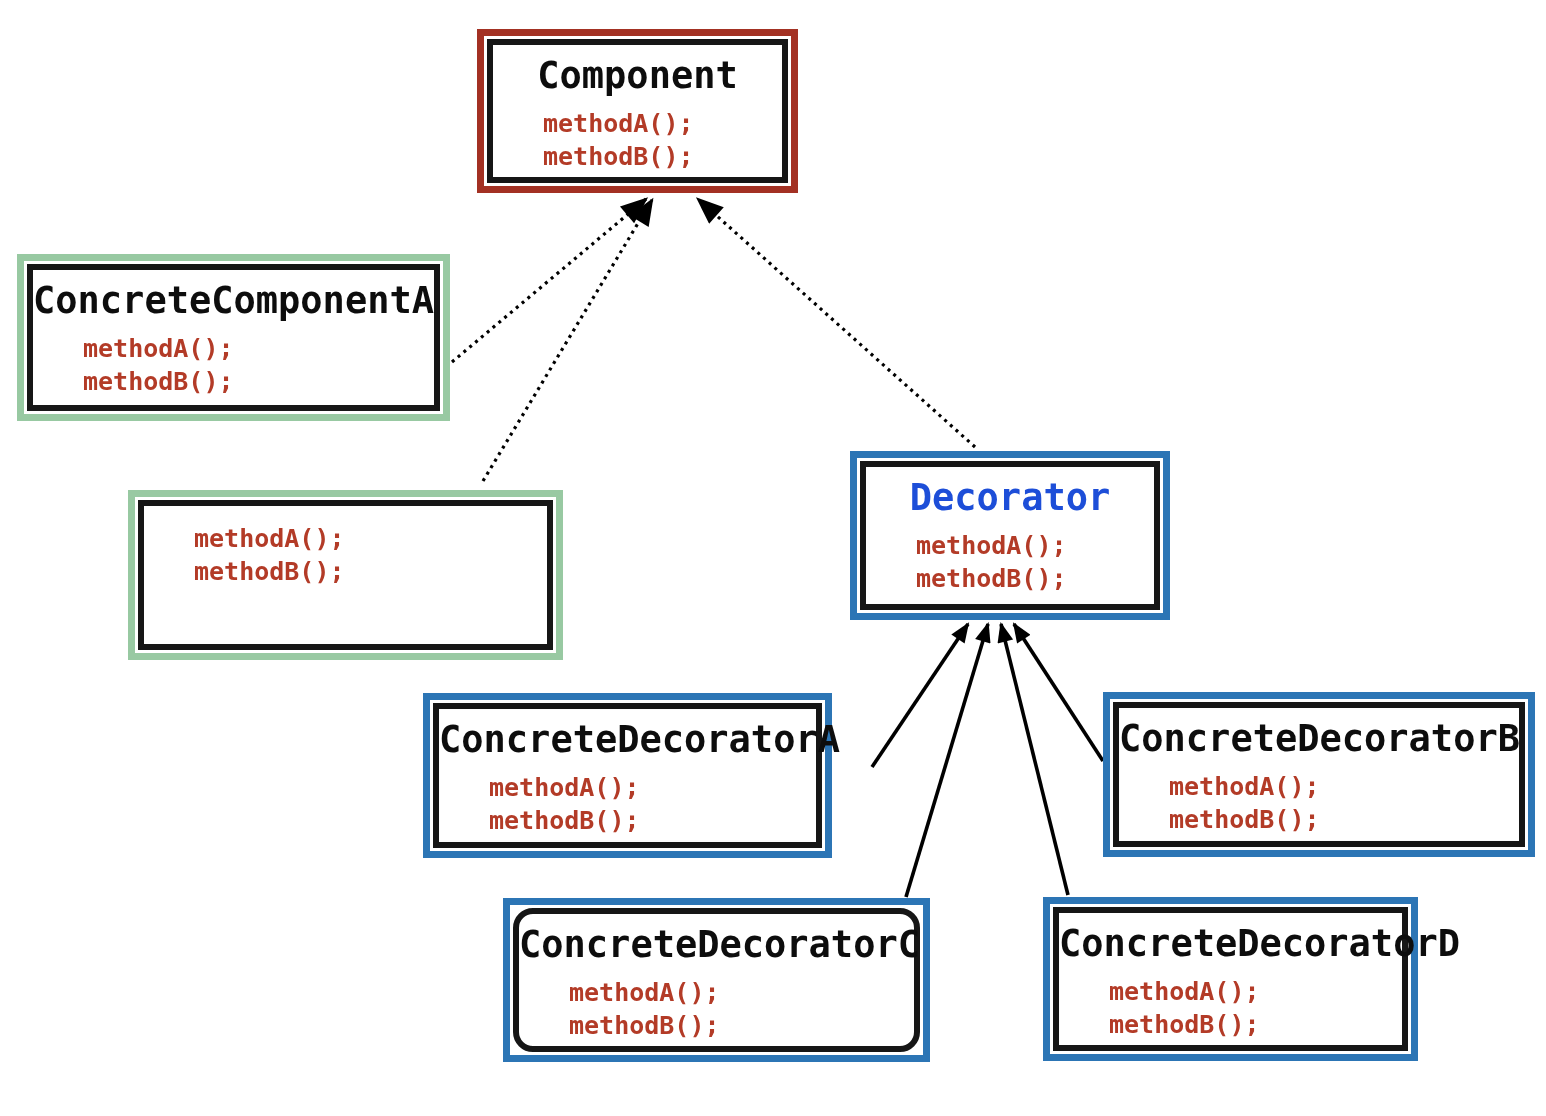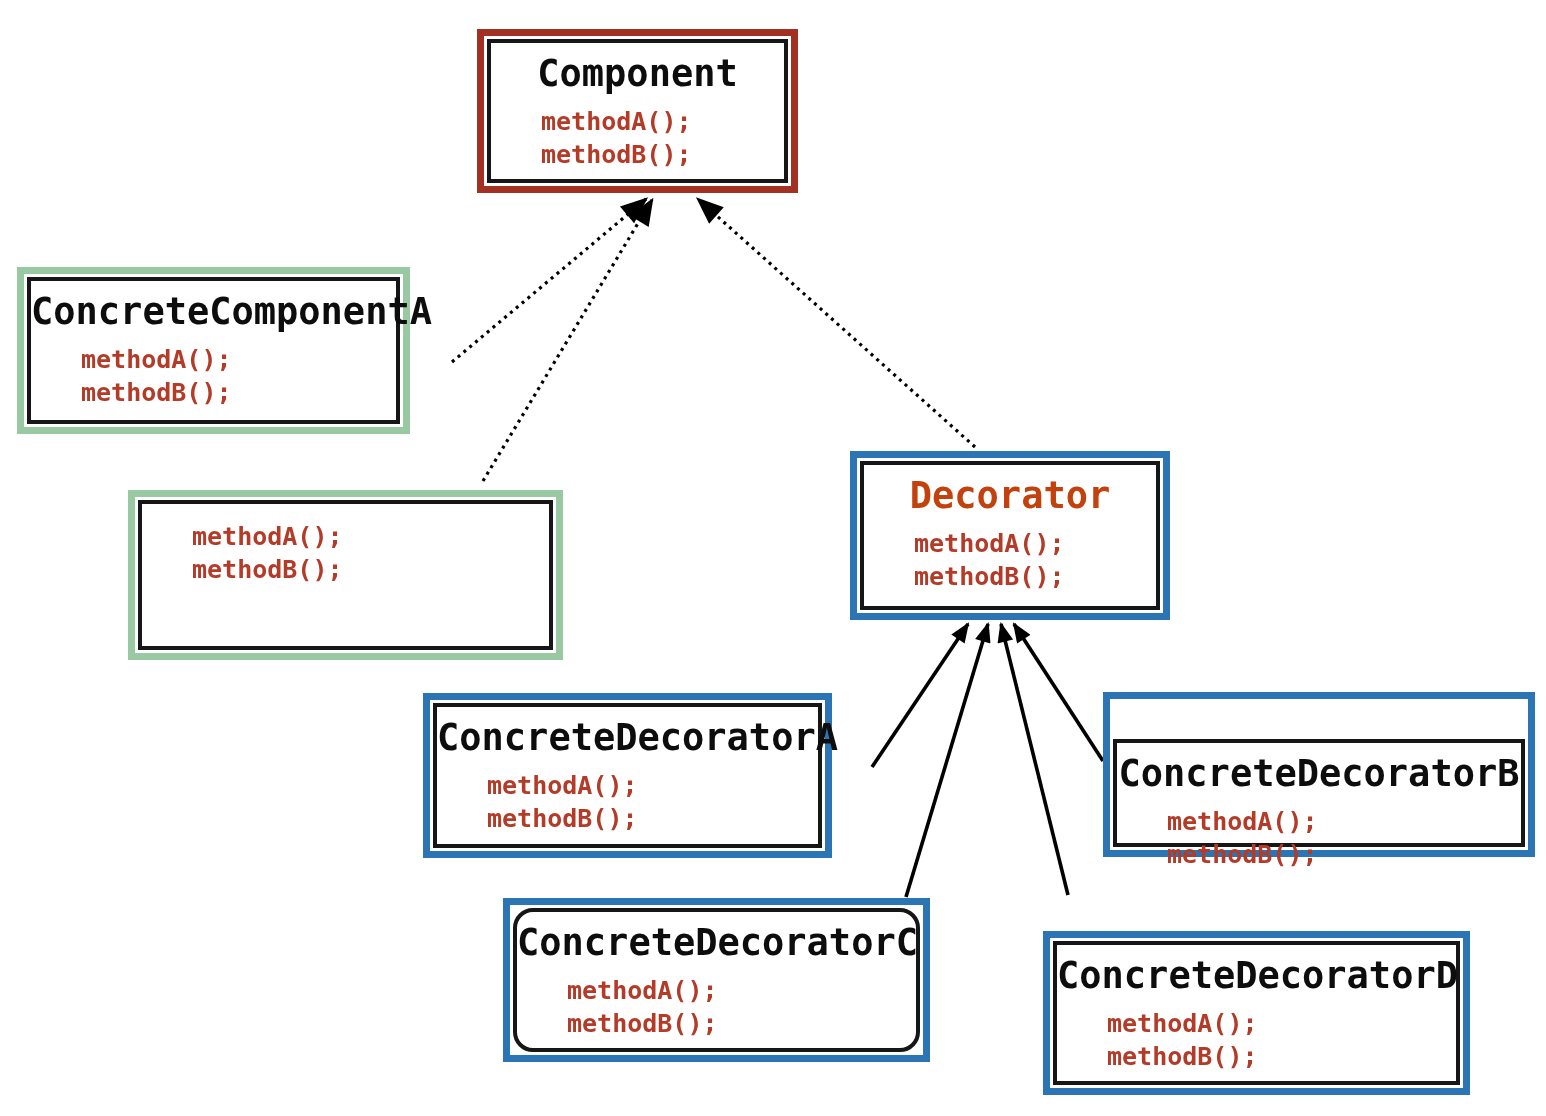--- a/index.html
+++ b/index.html
@@ -23,21 +23,21 @@
   }
   .class-box {
     position: absolute;
     box-sizing: border-box;
     border: 7px solid #000;
     background: #ffffff;
   }
   .class-box .inner {
     position: absolute;
     left: 3px; top: 3px; right: 3px; bottom: 3px;
-    border: 4px solid #000000;
+    border: 6px solid #000000;
     box-sizing: border-box;
     padding-top: 8px;
   }
   .class-title {
     font-size: 37px;
     font-weight: bold;
     line-height: 46px;
     text-align: center;
     letter-spacing: 0px;
     white-space: nowrap;
@@ -86,74 +86,74 @@
     </svg>
 <div class="class-box" style="left: 477px; top: 29px; width: 321px; height: 164px; border-color: rgb(163, 49, 35);">
       <div class="inner" style="border-color: rgb(22, 22, 22);">
         <div class="class-title" style="color: rgb(13, 13, 13);">Component</div>
         <div class="class-methods">
           <div class="method-line" style="color: rgb(179, 59, 39);">methodA();</div>
           <div class="method-line" style="color: rgb(179, 59, 39);">methodB();</div>
         </div>
       </div>
     </div>
-    <div class="class-box" style="left: 17px; top: 267px; width: 393px; height: 167px; border-color: rgb(152, 201, 162); padding-left: 16px;">
+    <div class="class-box" style="left: 17px; top: 254px; width: 433px; height: 167px; border-color: rgb(152, 201, 162); padding-left: 16px;">
       <div class="inner" style="border-color: rgb(22, 22, 22);">
         <div class="class-title" style="color: rgb(13, 13, 13);">ConcreteComponentA</div>
         <div class="class-methods">
           <div class="method-line" style="color: rgb(179, 59, 39);">methodA();</div>
           <div class="method-line" style="color: rgb(179, 59, 39);">methodB();</div>
         </div>
       </div>
     </div>
     <div class="class-box" style="left: 128px; top: 490px; width: 435px; height: 170px; border-color: rgb(152, 201, 162);">
       <div class="inner" style="border-color: rgb(22, 22, 22);">
         <div class="class-methods">
           <div class="method-line" style="color: rgb(179, 59, 39);">methodA();</div>
           <div class="method-line" style="color: rgb(179, 59, 39);">methodB();</div>
         </div>
       </div>
     </div>
     <div class="class-box" style="left: 850px; top: 451px; width: 320px; height: 169px; border-color: rgb(44, 117, 181);">
       <div class="inner" style="border-color: rgb(22, 22, 22);">
-        <div class="class-title" style="color: #c2410c;">Decorator</div>
+        <div class="class-title" style="color: #1d4ed8;">Decorator</div>
         <div class="class-methods">
           <div class="method-line" style="color: rgb(179, 59, 39);">methodA();</div>
           <div class="method-line" style="color: rgb(179, 59, 39);">methodB();</div>
         </div>
       </div>
     </div>
     <div class="class-box" style="left: 423px; top: 693px; width: 409px; height: 165px; border-color: rgb(44, 117, 181);">
       <div class="inner" style="border-color: rgb(22, 22, 22);">
         <div class="class-title" style="color: rgb(13, 13, 13);">ConcreteDecoratorA</div>
         <div class="class-methods">
           <div class="method-line" style="color: rgb(179, 59, 39);">methodA();</div>
           <div class="method-line" style="color: rgb(179, 59, 39);">methodB();</div>
         </div>
       </div>
     </div>
     <div class="class-box" style="left: 1103px; top: 692px; width: 432px; height: 165px; border-color: rgb(44, 117, 181);">
-      <div class="inner" style="border-color: rgb(22, 22, 22); margin-top: 37px;">
+      <div class="inner" style="border-color: rgb(22, 22, 22);">
         <div class="class-title" style="color: rgb(13, 13, 13);">ConcreteDecoratorB</div>
         <div class="class-methods">
           <div class="method-line" style="color: rgb(179, 59, 39);">methodA();</div>
           <div class="method-line" style="color: rgb(179, 59, 39);">methodB();</div>
         </div>
       </div>
     </div>
     <div class="class-box" style="left: 503px; top: 898px; width: 427px; height: 164px; border-color: rgb(44, 117, 181);">
       <div class="inner" style="border-color: rgb(22, 22, 22); border-radius: 20px;">
         <div class="class-title" style="color: rgb(13, 13, 13);">ConcreteDecoratorC</div>
         <div class="class-methods">
           <div class="method-line" style="color: rgb(179, 59, 39);">methodA();</div>
           <div class="method-line" style="color: rgb(179, 59, 39);">methodB();</div>
         </div>
       </div>
     </div>
-    <div class="class-box" style="left: 1043px; top: 931px; width: 427px; height: 164px; border-color: rgb(44, 117, 181);">
+    <div class="class-box" style="left: 1043px; top: 897px; width: 375px; height: 164px; border-color: rgb(44, 117, 181);">
       <div class="inner" style="border-color: rgb(22, 22, 22);">
         <div class="class-title" style="color: rgb(13, 13, 13);">ConcreteDecoratorD</div>
         <div class="class-methods">
           <div class="method-line" style="color: rgb(179, 59, 39);">methodA();</div>
           <div class="method-line" style="color: rgb(179, 59, 39);">methodB();</div>
         </div>
       </div>
     </div>
   </div>
 

